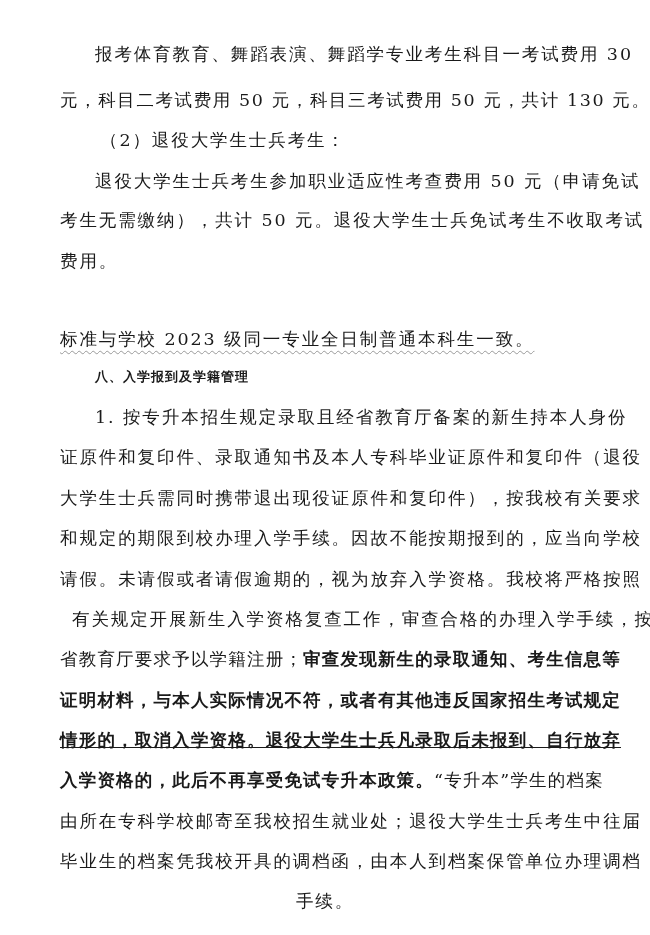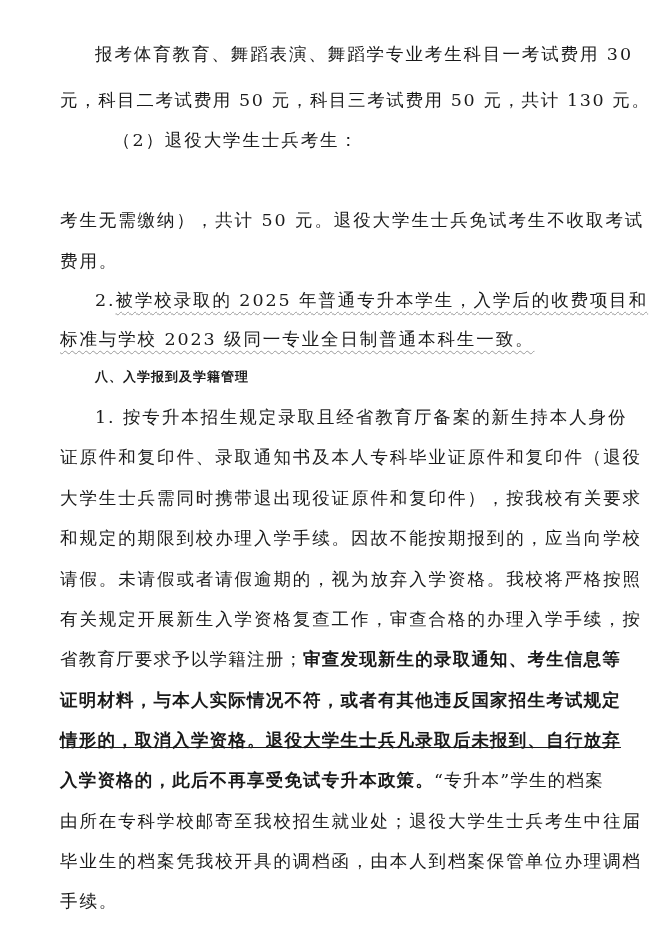--- a/index.html
+++ b/index.html
@@ -16,45 +16,43 @@
   .b { font-weight: bold; font-family: "DejaVu Sans", "Liberation Sans", sans-serif; }
 </style>
 </head>
 <body>
 
 <div class="page">
 
   <div class="line indent justify" style="top:43px;">报考体育教育、舞蹈表演、舞蹈学专业考生科目一考试费用 30</div>
   <div class="line" style="top:89px; letter-spacing:1.6px;">元，科目二考试费用 50 元，科目三考试费用 50 元，共计 130 元。</div>
 
-  <div class="line" style="top:129px; left:100px;margin-left:13px;">（2）退役大学生士兵考生：</div>
+  <div class="line" style="top:129px; left:100px;">（2）退役大学生士兵考生：</div>
 
+  <div class="line indent justify" style="top:170px;">退役大学生士兵考生参加职业适应性考查费用 50 元（申请免试</div>
   <div class="line justify" style="top:209px;">考生无需缴纳），共计 50 元。退役大学生士兵免试考生不收取考试</div>
   <div class="line" style="top:250px;">费用。</div>
 
-  <div class="line indent" style="top:289px; left:95px;">
-    <span>2.</span><span class="uline">被学校录取的 2025 年普通专升本学生，入学后的收费项目和</span>
-  </div>
   <div class="line" style="top:328px;">
     <span class="uline">标准与学校 2023 级同一专业全日制普通本科生一致。</span>
   </div>
 
   <div class="line heading" style="top:366px; left:95px;">八、入学报到及学籍管理</div>
 
   <div class="line indent justify" style="top:406px;">1. 按专升本招生规定录取且经省教育厅备案的新生持本人身份</div>
   <div class="line justify" style="top:446px;">证原件和复印件、录取通知书及本人专科毕业证原件和复印件（退役</div>
   <div class="line justify" style="top:487px;">大学生士兵需同时携带退出现役证原件和复印件），按我校有关要求</div>
   <div class="line justify" style="top:568px;">请假。未请假或者请假逾期的，视为放弃入学资格。我校将严格按照</div>
   <div class="line justify" style="top:527px;">和规定的期限到校办理入学手续。因故不能按期报到的，应当向学校</div>
-  <div class="line justify" style="top:608px;">有关规定开展新生入学资格复查工作，审查合格的办理入学手续，按</div>
+  <div class="line justify" style="top:608px;margin-left:12px;">有关规定开展新生入学资格复查工作，审查合格的办理入学手续，按</div>
   <div class="line bold justify" style="top:689px;">证明材料，与本人实际情况不符，或者有其他违反国家招生考试规定</div>
   <div class="line justify" style="top:648px; letter-spacing:1.2px;">
     <span>省教育厅要求予以学籍注册；</span><span class="b">审查发现新生的录取通知、考生信息等</span>
   </div>
   <div class="line bold justify" style="top:729px;text-decoration:underline;">情形的，取消入学资格。退役大学生士兵凡录取后未报到、自行放弃</div>
   <div class="line justify" style="top:769px; letter-spacing:1.2px;">
     <span class="b">入学资格的，此后不再享受免试专升本政策。</span><span>“专升本”学生的档案</span>
   </div>
   <div class="line justify" style="top:810px;">由所在专科学校邮寄至我校招生就业处；退役大学生士兵考生中往届</div>
   <div class="line justify" style="top:850px;">毕业生的档案凭我校开具的调档函，由本人到档案保管单位办理调档</div>
-  <div class="line" style="top:890px;">手续。</div>
+  <div class="line" style="top:890px;text-align:center;">手续。</div>
 
 </div>
 
 </body></html>

